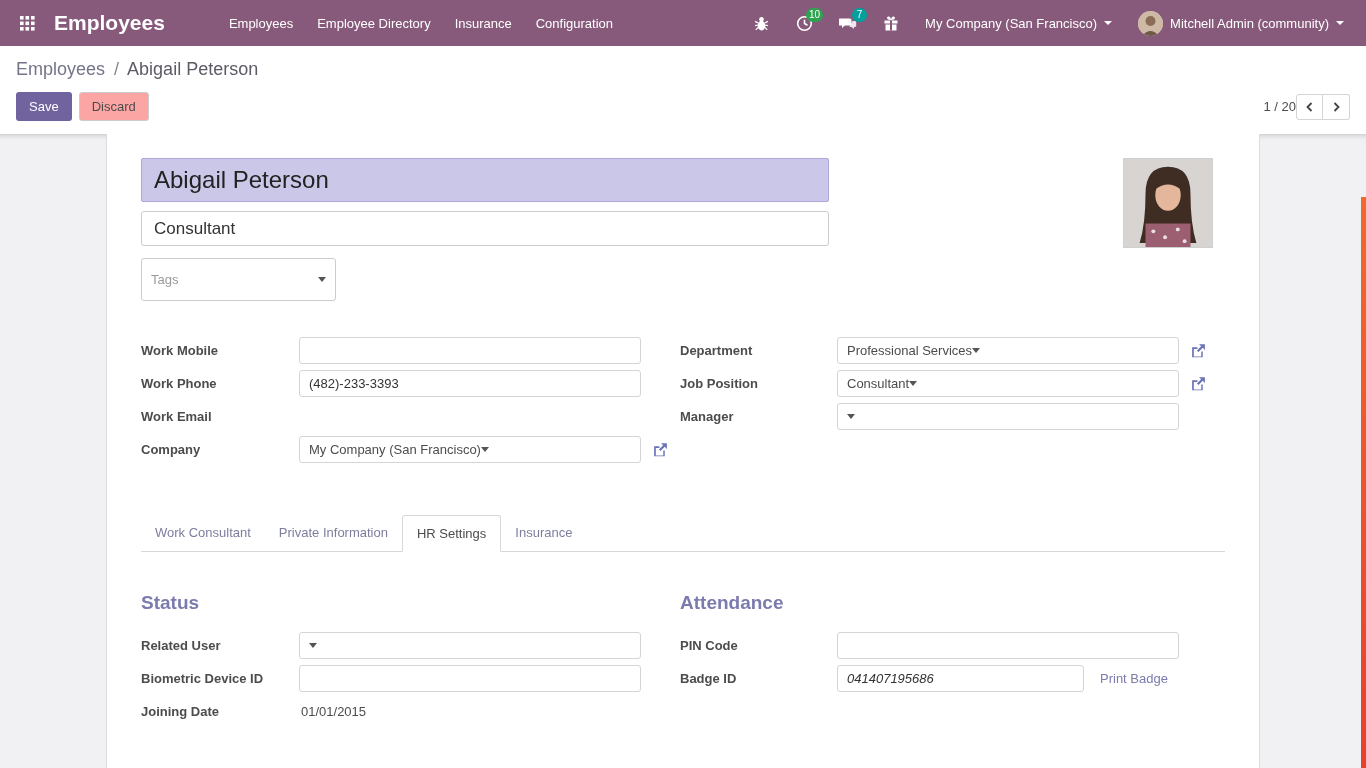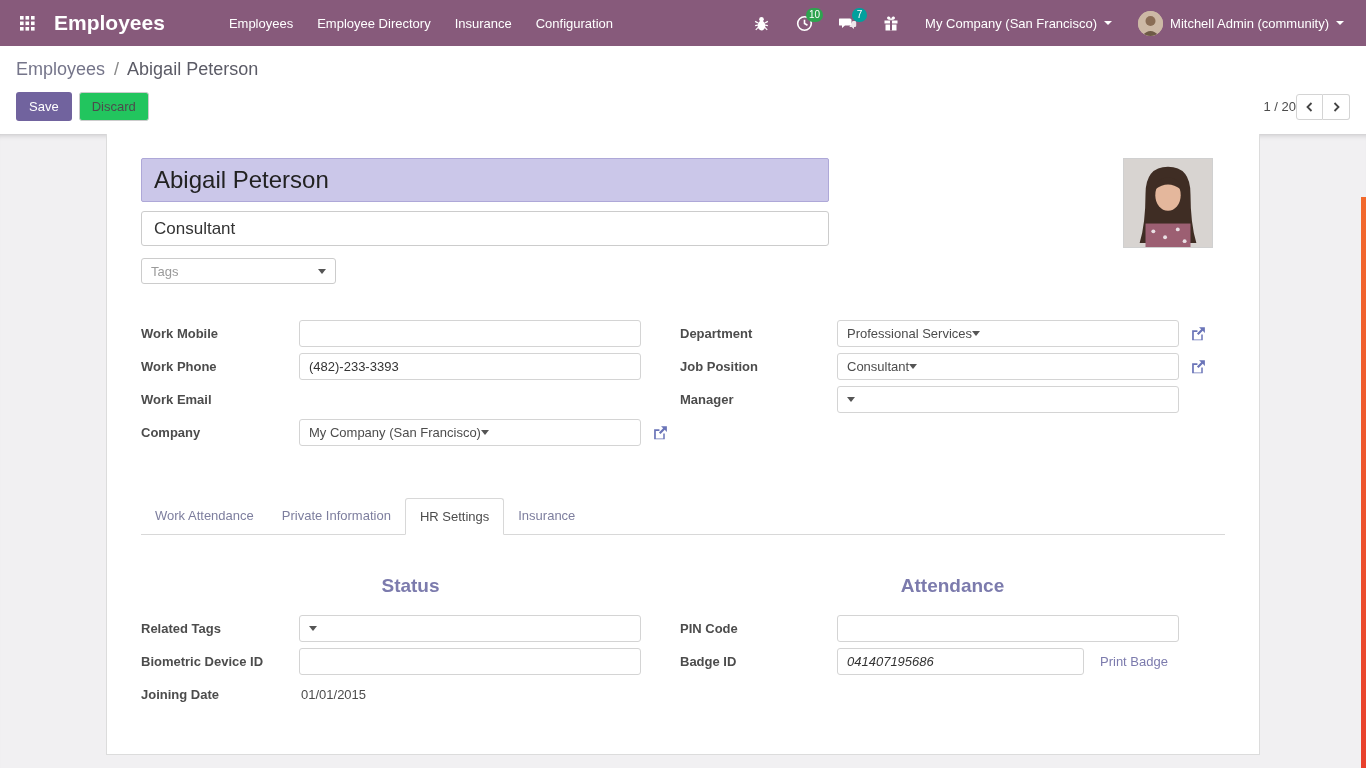--- a/index.html
+++ b/index.html
@@ -30,56 +30,56 @@
   .avatar{width:25px;height:25px;border-radius:50%;overflow:hidden;background:#c9b6a6;flex:0 0 auto;}
   
   .control-panel{background:#fff;padding:0 16px;}
   .breadcrumb{font-size:18px;padding:13px 0 2px;}
   .bc-link{color:#75758a;cursor:pointer;}
   .bc-sep{color:#888;margin:0 4px;}
   .bc-current{color:#5b5b66;}
   .cp-buttons{display:flex;align-items:center;padding:10px 0 13px;}
   .btn{font-size:13px;padding:6px 12px;border-radius:3px;cursor:pointer;border:1px solid transparent;}
   .btn-save{background:var(--save);color:#fff;}
-  .btn-discard{background:#22c55e;border-color:#ccc;color:var(--text);margin-left:7px;}
+  .btn-discard{background:#fca5a5;border-color:#ccc;color:var(--text);margin-left:7px;}
   .pager{margin-left:auto;display:flex;align-items:center;}
   .pager-count{font-size:13px;color:var(--text);}
   .pager-group{display:flex;}
   .pager-btn{width:27px;height:26px;background:#fff;border:1px solid #d4d4d4;display:flex;align-items:center;justify-content:center;cursor:pointer;}
   .pager-btn.prev{border-radius:3px 0 0 3px;}
   .pager-btn.next{border-radius:0 3px 3px 0;border-left:none;}
   
   .content{background:#f1f0f2;height:640px;box-shadow:inset 0 6px 6px -6px rgba(0,0,0,.25);padding-bottom:20px;}
   .sheet{width:1154px;margin:0 auto;background:#fff;border:1px solid #dcdcdc;border-top:none;min-height:612px;padding:24px 34px 40px;position:relative;}
   .sheet-header{display:flex;}
   .header-left{width:688px;}
   .name-input{width:688px;height:44px;background:#cbc7e9;border:1px solid #aea8d8;border-radius:2px;font-size:24px;color:#222;padding:4px 12px;font-family:"Liberation Sans",sans-serif;display:block;}
   .job-input{width:688px;height:35px;border:1px solid #ccc;border-radius:3px;font-size:17px;color:#333;padding:4px 12px;margin-top:9px;font-family:"Liberation Sans",sans-serif;display:block;}
-  .tags-select{width:195px;height:26px;border:1px solid #ccc;border-radius:3px;margin-top:12px;display:flex;align-items:center;justify-content:space-between;padding:0 9px;background:#fff;cursor:pointer;}
+  .tags-select{width:195px;height:43px;border:1px solid #ccc;border-radius:3px;margin-top:12px;display:flex;align-items:center;justify-content:space-between;padding:0 9px;background:#fff;cursor:pointer;}
   .placeholder{color:#9a9a9a;}
   .photo-wrap{margin-left:auto;margin-right:12px;}
   .photo{width:90px;height:90px;border:1px solid #d0d0d0;display:block;}
   .caret-d{width:0;height:0;border-left:4px solid transparent;border-right:4px solid transparent;border-top:5px solid #555;}
   
   .fields-area{display:flex;margin-top:36px;}
   .col-left{width:539px;}
   .col-right{flex:1;}
   .frow{display:flex;align-items:center;margin-bottom:6px;min-height:27px;}
   .flabel{width:158px;font-weight:bold;color:var(--text);flex:0 0 auto;}
   .col-right .flabel{width:157px;}
   .o-input{width:342px;height:27px;border:1px solid var(--border);border-radius:3px;padding:2px 9px;font-size:13px;color:#333;font-family:"Liberation Sans",sans-serif;}
   .o-select{width:342px;height:27px;border:1px solid var(--border);border-radius:3px;background:#fff;display:flex;align-items:center;justify-content:flex-start;padding:0 9px;cursor:pointer;}
   .ext-link{margin-left:11px;cursor:pointer;display:flex;align-items:center;}
   .plain-value{padding-left:2px;}
   
   .tabs{display:flex;margin-top:46px;border-bottom:1px solid #d8d8d8;padding-left:0;}
   .tab{padding:10px 14px;color:#7d7e9e;cursor:pointer;margin-bottom:-1px;}
   .tab.active{color:var(--text);background:#fff;border:1px solid #d8d8d8;border-bottom:1px solid #fff;border-radius:3px 3px 0 0;}
   .tab-content{display:flex;padding-top:40px;}
-  .group-title{color:var(--heading);font-size:19px;font-weight:bold;margin:0 0 18px;text-align:center;}
+  .group-title{color:var(--heading);font-size:19px;font-weight:bold;margin:0 0 18px;}
   .badge-input{width:247px;height:27px;border:1px solid var(--border);border-radius:3px;padding:2px 9px;font-size:13px;color:#333;font-family:"Liberation Sans",sans-serif;font-style:italic;}
   .print-badge{color:var(--link);margin-left:16px;cursor:pointer;}
   
   .scroll-strip{position:absolute;right:0;top:197px;width:5px;height:571px;background:linear-gradient(180deg,#f2692c,#e8402c);}
 </style>
 </head>
 <body>
 
 <nav class="navbar">
   <div class="nav-left">
@@ -272,31 +272,31 @@
           <label class="flabel">Manager</label>
           <div class="o-select">
             <span></span>
             <span class="caret-d"></span>
           </div>
         </div>
       </div>
     </div>
 
     <div class="tabs">
-      <span class="tab">Work Attendance</span>
+      <span class="tab">Work Consultant</span>
       <span class="tab">Private Information</span>
       <span class="tab active">HR Settings</span>
       <span class="tab">Insurance</span>
     </div>
 
     <div class="tab-content">
       <div class="col-left">
         <h2 class="group-title">Status</h2>
         <div class="frow">
-          <label class="flabel">Related Tags</label>
+          <label class="flabel">Related User</label>
           <div class="o-select">
             <span></span>
             <span class="caret-d"></span>
           </div>
         </div>
         <div class="frow">
           <label class="flabel">Biometric Device ID</label>
           <input class="o-input" value="" style="">
         </div>
         <div class="frow">

